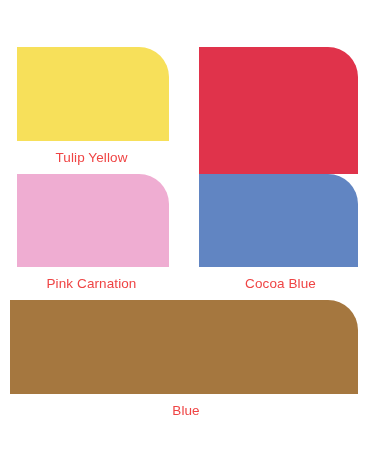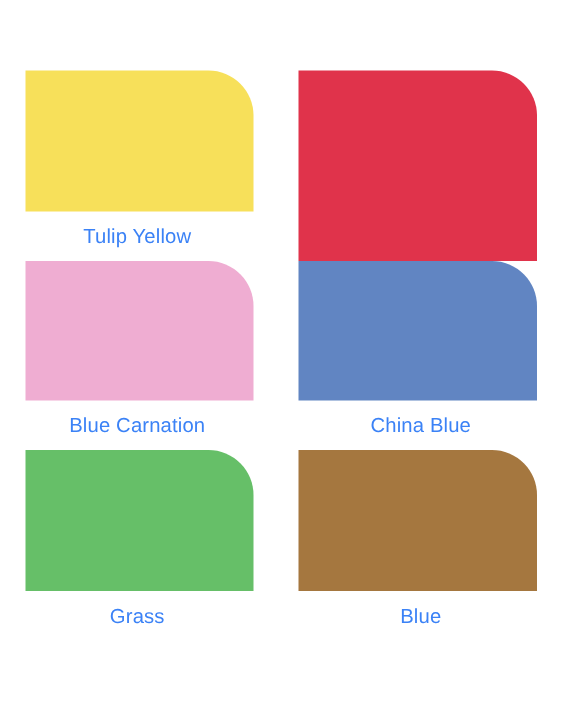--- a/index.html
+++ b/index.html
@@ -61,21 +61,21 @@
     margin-right: 20px;
   }
 
   .swatch-label {
     flex: 0 0 auto;
     height: 33px;
     line-height: 33px;
     text-align: center;
     font-size: 13.5px;
     letter-spacing: 0.1px;
-    color: #3b82f6;
+    color: #ef4444;
     white-space: nowrap;
     overflow: hidden;
     padding-right: 6px;
   }
 </style>
 </head>
 <body>
 
 <div class="swatch-chart">
 
@@ -91,37 +91,31 @@
         <div class="swatch-color" style="background-color: rgb(224, 51, 75);"></div>
       </div>
     </div>
   </div>
 
   <div class="swatch-row">
     <div class="swatch-cell col-left">
       <div class="swatch-color-wrap">
         <div class="swatch-color" style="background-color: rgb(239, 173, 210);"></div>
       </div>
-      <div class="swatch-label">Blue Carnation</div>
+      <div class="swatch-label">Pink Carnation</div>
     </div>
     <div class="swatch-cell col-right">
       <div class="swatch-color-wrap">
         <div class="swatch-color" style="background-color: rgb(97, 133, 194);"></div>
       </div>
-      <div class="swatch-label">China Blue</div>
+      <div class="swatch-label">Cocoa Blue</div>
     </div>
   </div>
 
   <div class="swatch-row">
-    <div class="swatch-cell col-left">
-      <div class="swatch-color-wrap">
-        <div class="swatch-color" style="background-color: rgb(102, 191, 104);"></div>
-      </div>
-      <div class="swatch-label">Grass</div>
-    </div>
     <div class="swatch-cell col-right">
       <div class="swatch-color-wrap">
         <div class="swatch-color" style="background-color: rgb(165, 119, 63);"></div>
       </div>
       <div class="swatch-label">Blue</div>
     </div>
   </div>
 
 </div>
 

